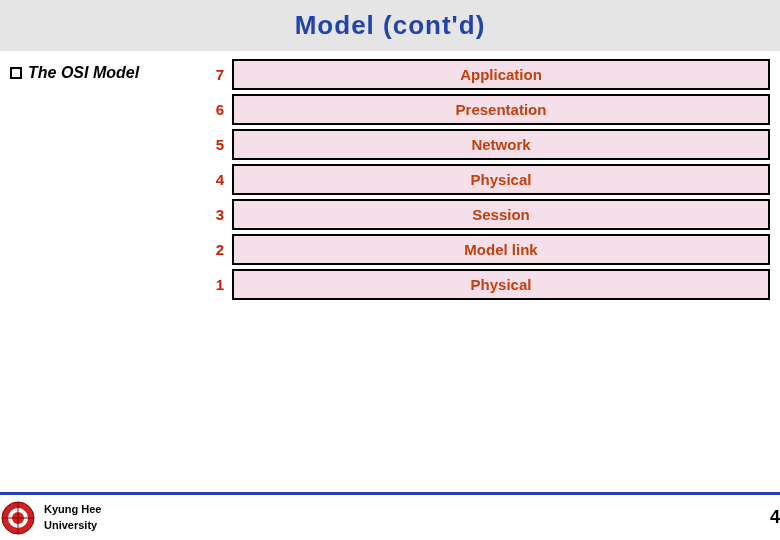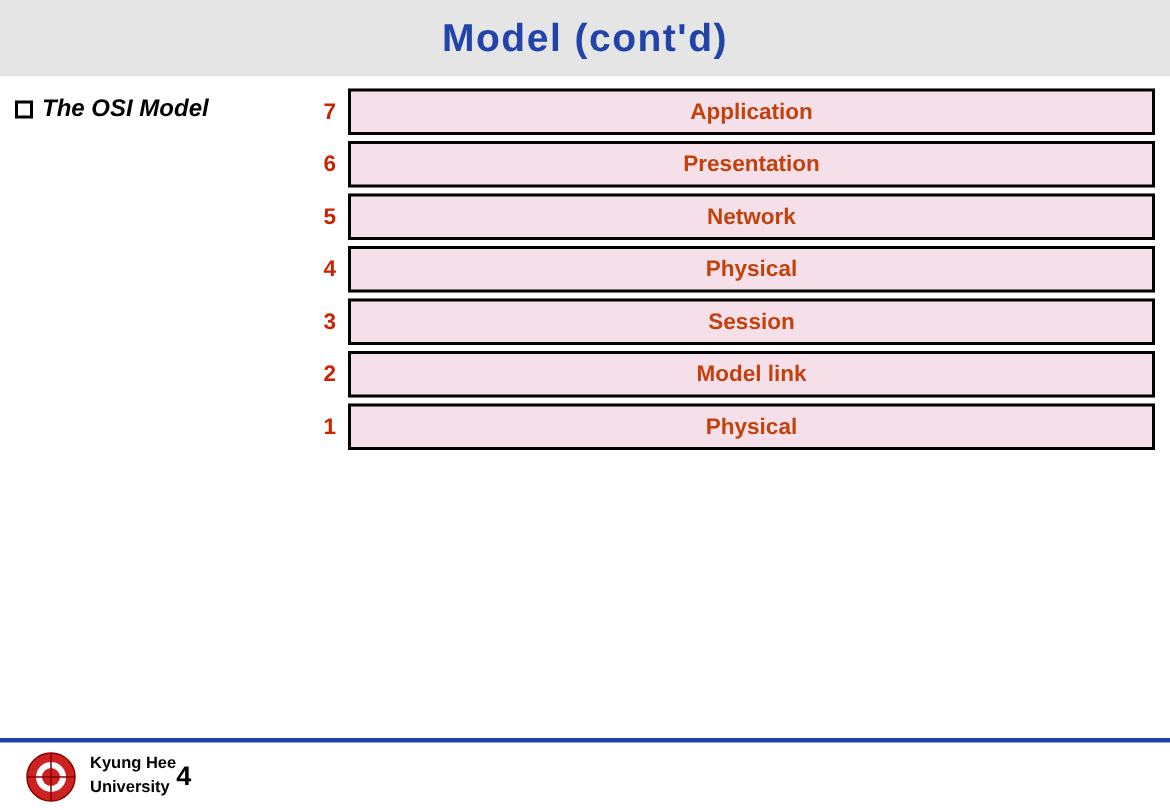--- a/index.html
+++ b/index.html
@@ -89,22 +89,22 @@
     }
 
     .footer {
       position: absolute;
       bottom: 0;
       left: 0;
       right: 0;
       height: 48px;
       display: flex;
       align-items: center;
-      justify-content: flex-start;
-      padding: 0 16px;
+      justify-content: space-between;
+      padding: 0 0;
       border-top: 3px solid #2244aa;
     }
 
     .footer-logo {
       display: flex;
       align-items: center;
       gap: 8px;
     }
 
     .logo-emblem {

